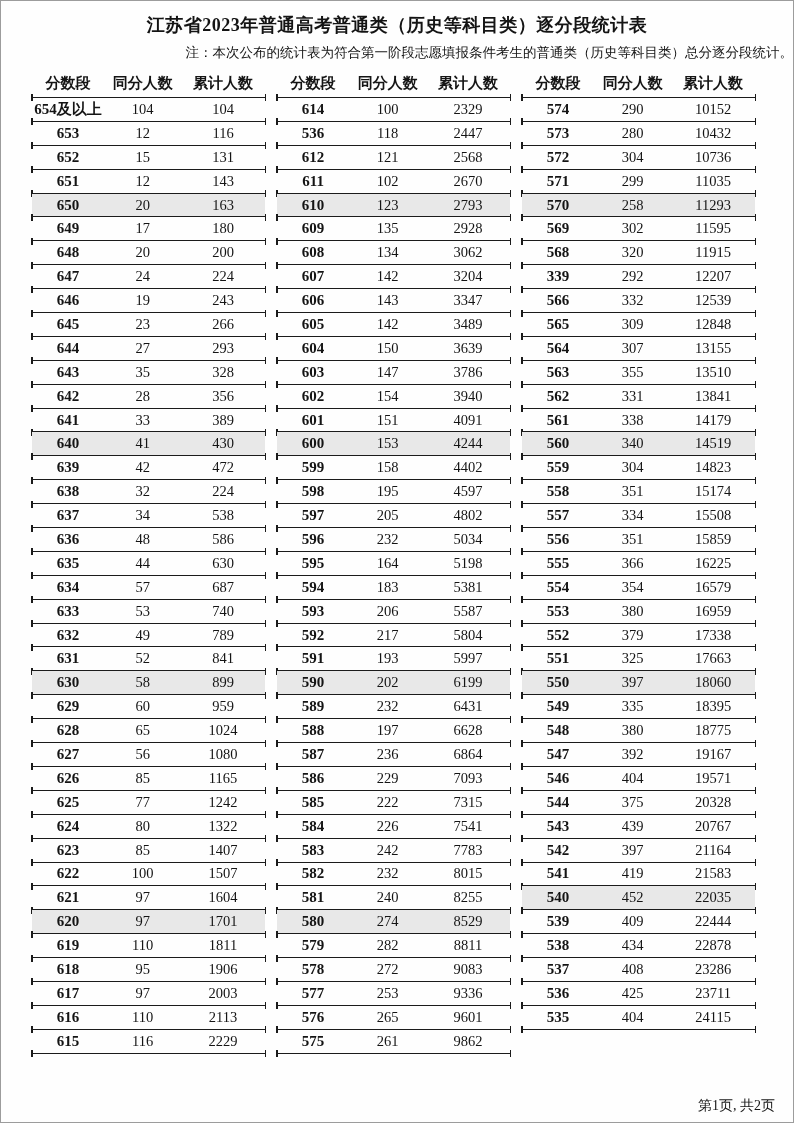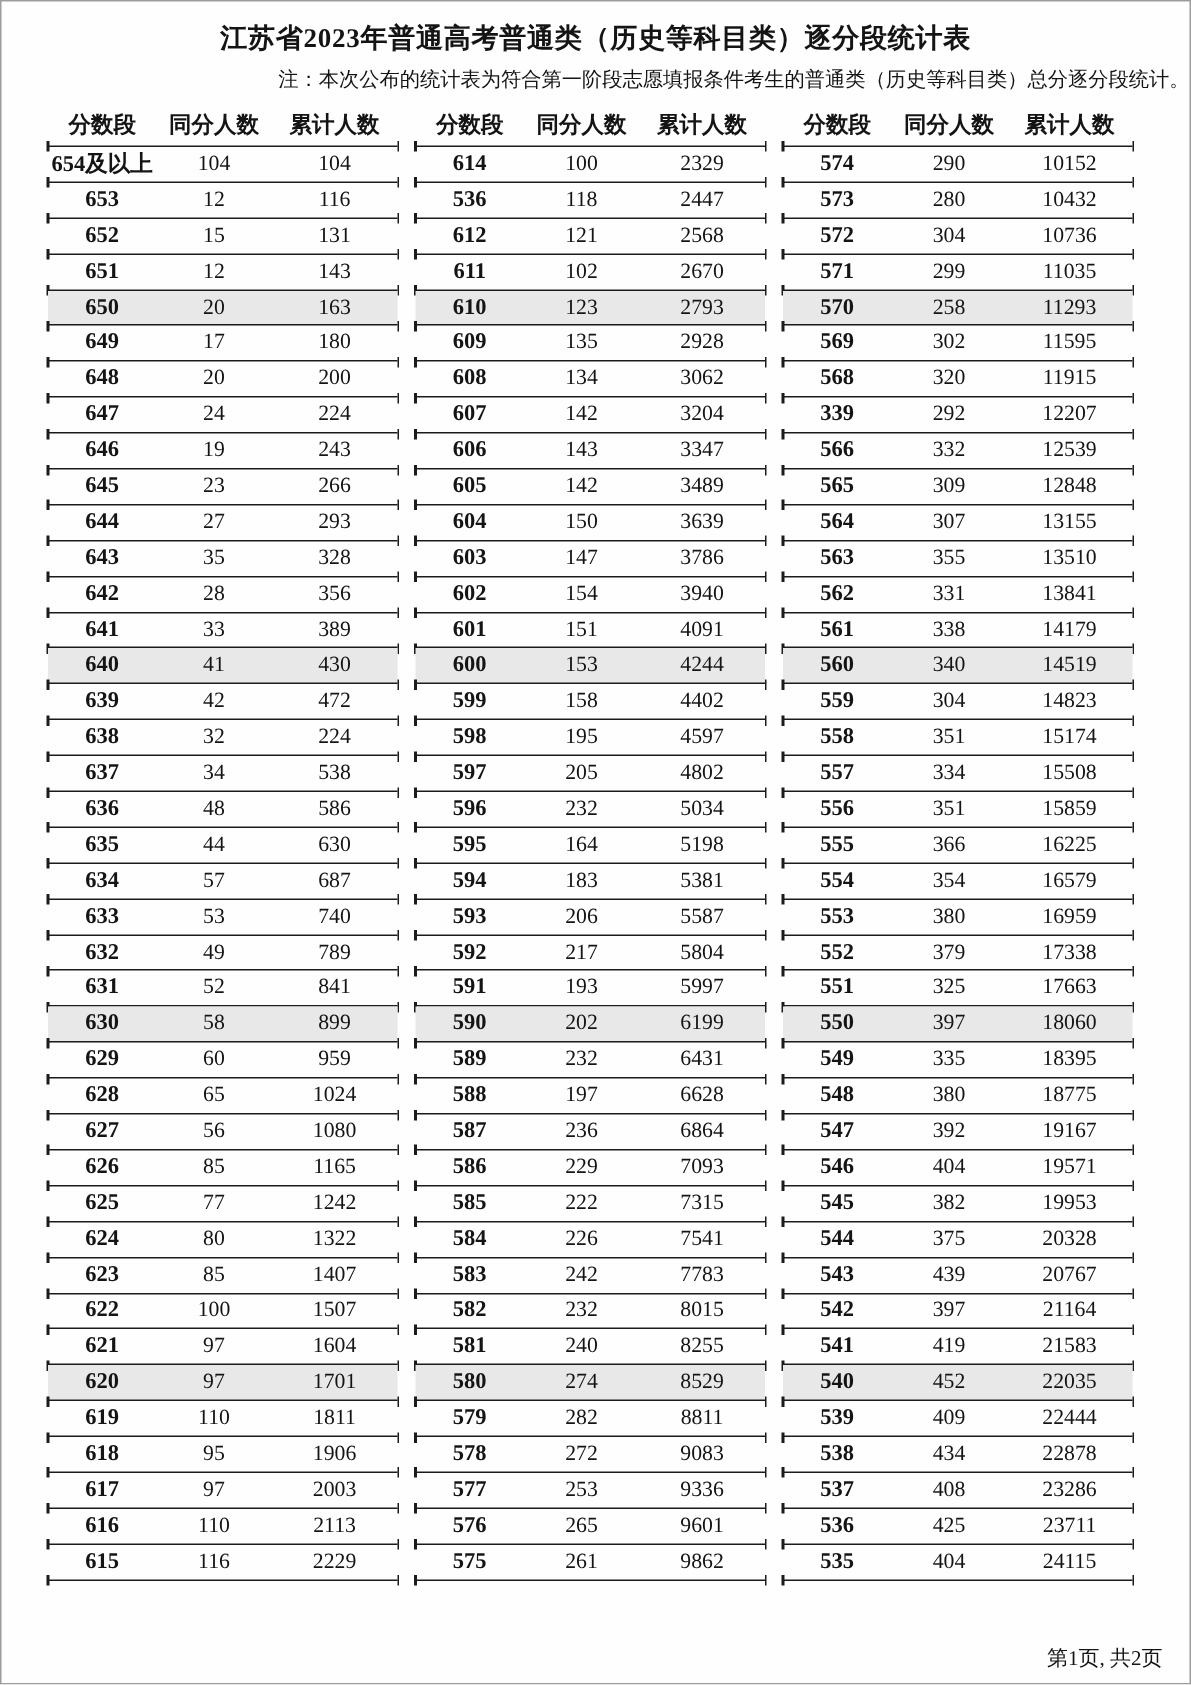--- a/index.html
+++ b/index.html
@@ -657,25 +657,20 @@
             <span class="c-score">547</span>
             <span class="c-cnt">392</span>
             <span class="c-cum">19167</span>
           </div>
           <div class="row">
             <span class="c-score">546</span>
             <span class="c-cnt">404</span>
             <span class="c-cum">19571</span>
           </div>
           <div class="row">
-            <span class="c-score">545</span>
-            <span class="c-cnt">382</span>
-            <span class="c-cum">19953</span>
-          </div>
-          <div class="row">
             <span class="c-score">544</span>
             <span class="c-cnt">375</span>
             <span class="c-cum">20328</span>
           </div>
           <div class="row">
             <span class="c-score">543</span>
             <span class="c-cnt">439</span>
             <span class="c-cum">20767</span>
           </div>
           <div class="row">

